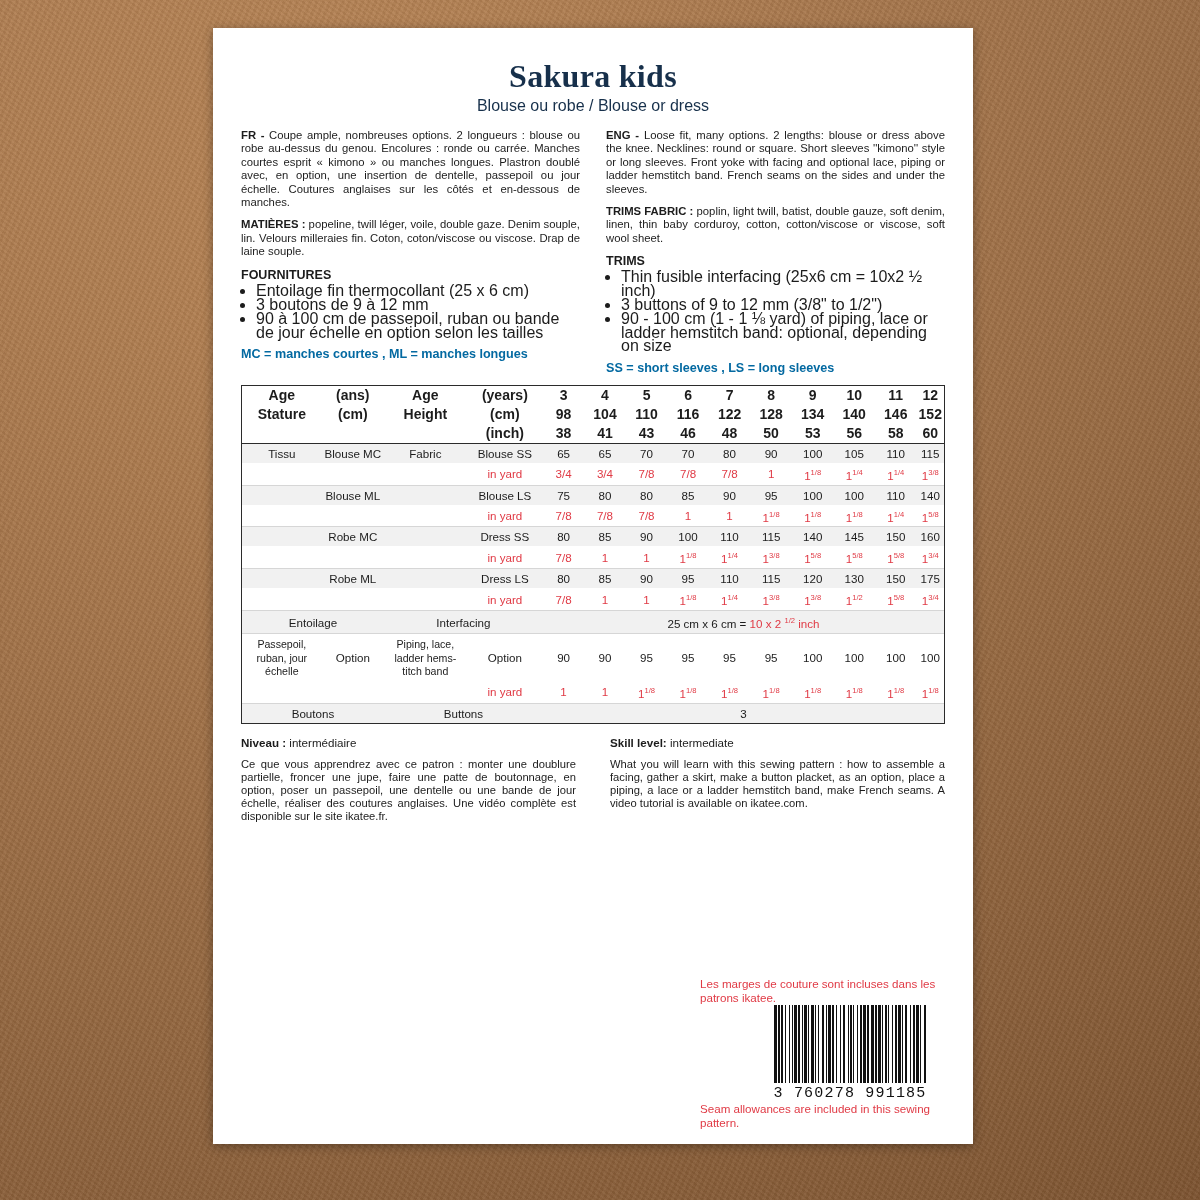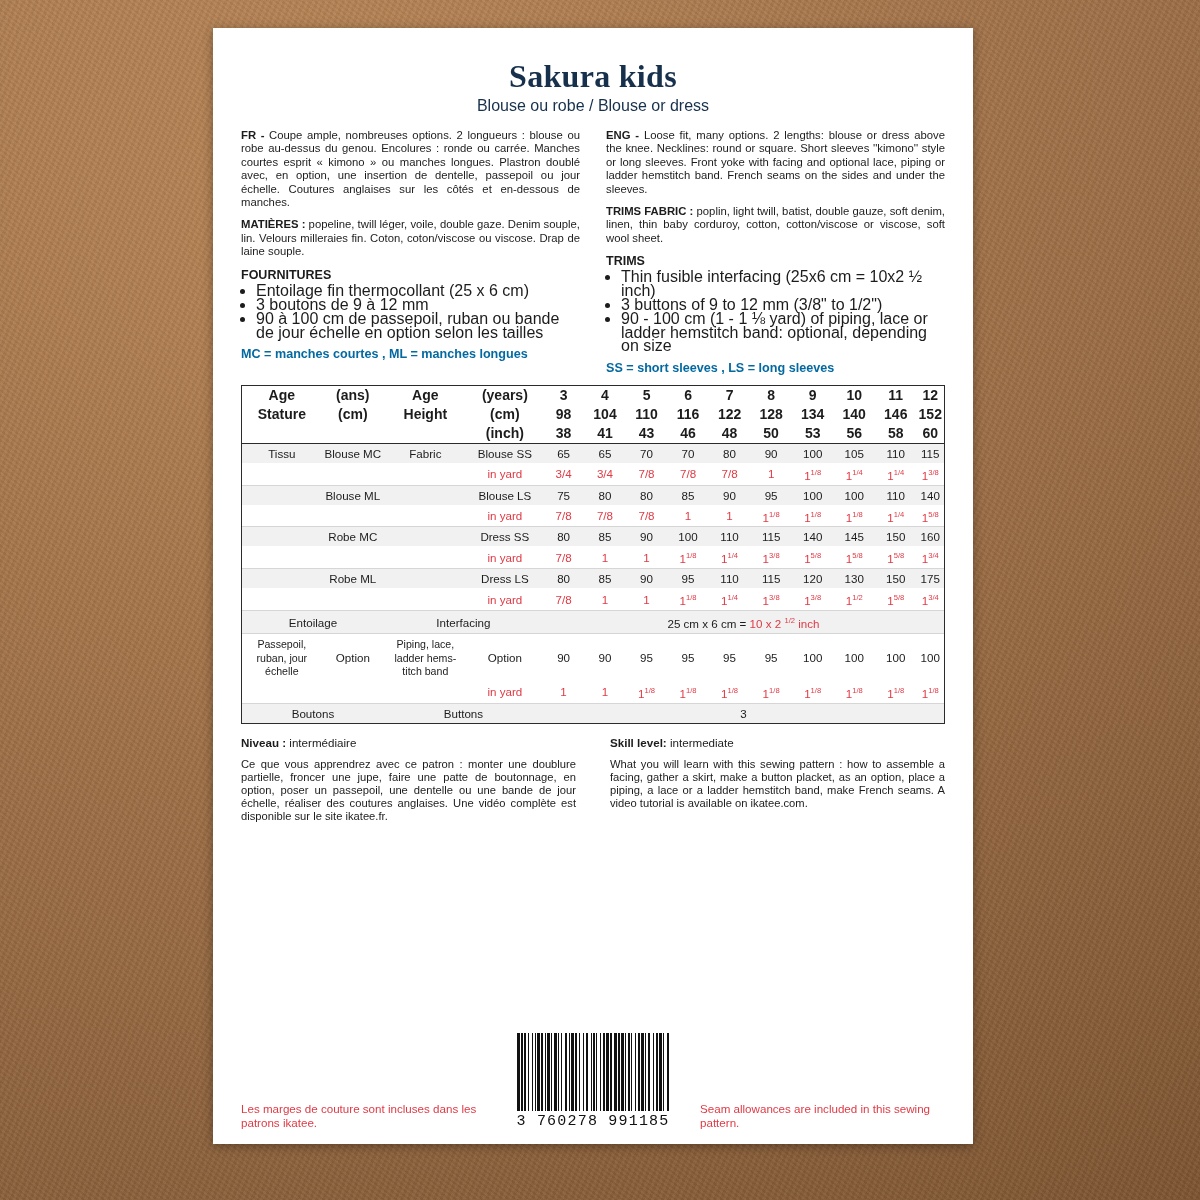--- a/index.html
+++ b/index.html
@@ -127,21 +127,21 @@
   .bottom{ display:flex; gap:34px; margin-top:12px; }
   .bt-col{ width:50%; }
   .lvl{ font-size:11.6px; margin-bottom:9px; color:#1c1c1c; }
   .lvl b{ font-weight:bold; }
   .learn{ font-size:11.2px; line-height:13.2px; text-align:justify; color:#1c1c1c; }
   .learn b{ font-weight:normal; }
 
   .footer{
     position:absolute;
     left:28px; right:28px; bottom:14px;
-    display:flex; align-items:flex-end; justify-content:space-between;
+    display:flex; align-items:flex-end; justify-content:space-between;flex-direction:column;
   }
   .seam{
     font-size:11.6px; color:#e03a45; line-height:14px; width:245px;
   }
   .seam.right{ text-align:left; }
   .barcode-box{ text-align:center; width:190px; }
   .bars{
     height:78px;
     display:flex; align-items:flex-end; justify-content:center;
     gap:0;

